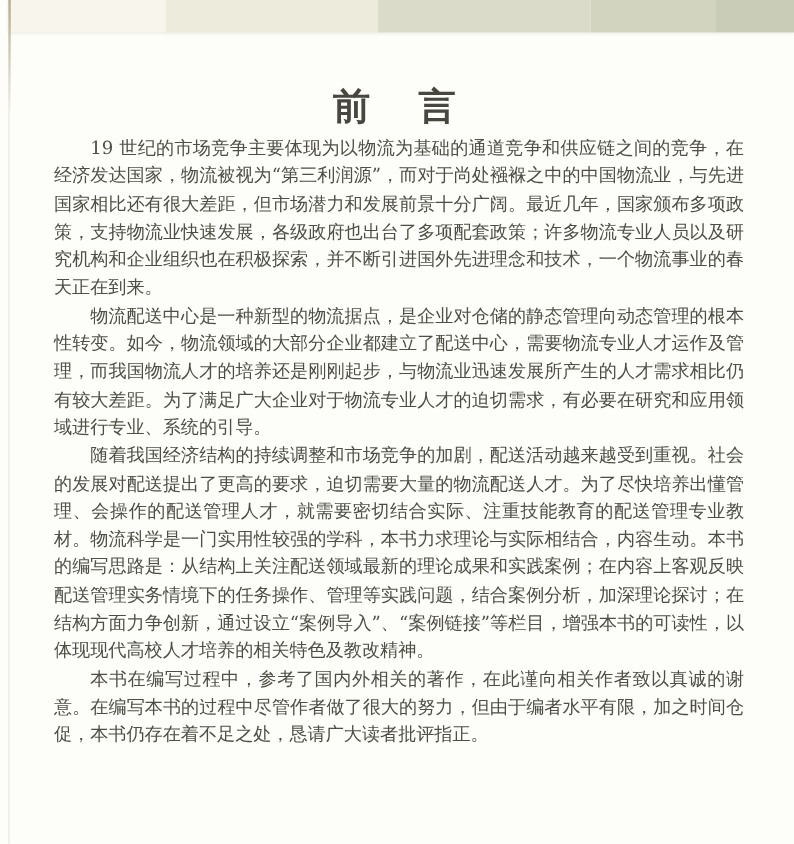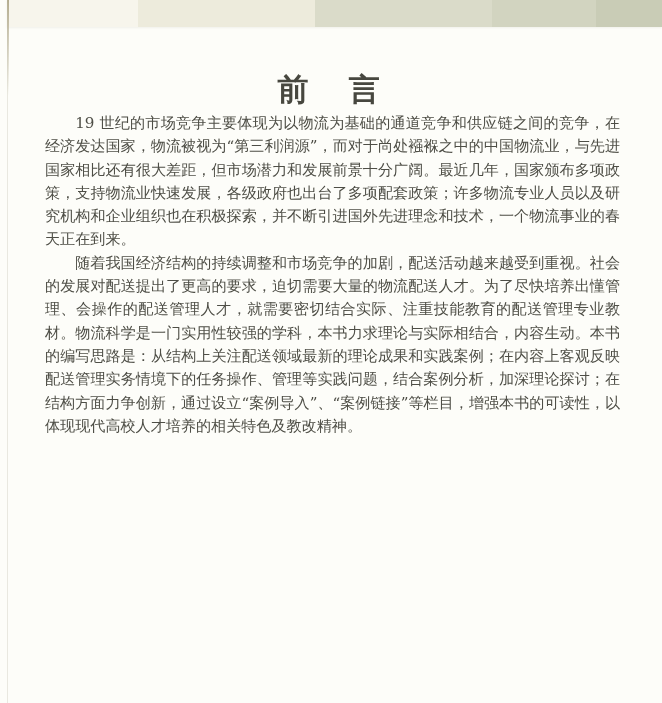--- a/index.html
+++ b/index.html
@@ -82,14 +82,16 @@
     <div class="seg" style="background: rgb(210, 212, 192); width: 16%;"></div>
     <div class="seg" style="background: rgb(201, 204, 182); width: 10%;"></div>
   </div>
 <div class="edge-line-top"></div>
 <div class="edge-line-full"></div>
 
 <h1 class="page-title" style="color: rgb(71, 71, 63);">前　言</h1>
 
 <div class="content" style="color: rgb(78, 78, 70);">
   <p>19 世纪的市场竞争主要体现为以物流为基础的通道竞争和供应链之间的竞争，在经济发达国家，物流被视为“第三利润源”，而对于尚处襁褓之中的中国物流业，与先进国家相比还有很大差距，但市场潜力和发展前景十分广阔。最近几年，国家颁布多项政策，支持物流业快速发展，各级政府也出台了多项配套政策；许多物流专业人员以及研究机构和企业组织也在积极探索，并不断引进国外先进理念和技术，一个物流事业的春天正在到来。</p>
+  <p>物流配送中心是一种新型的物流据点，是企业对仓储的静态管理向动态管理的根本性转变。如今，物流领域的大部分企业都建立了配送中心，需要物流专业人才运作及管理，而我国物流人才的培养还是刚刚起步，与物流业迅速发展所产生的人才需求相比仍有较大差距。为了满足广大企业对于物流专业人才的迫切需求，有必要在研究和应用领域进行专业、系统的引导。</p>
   <p>随着我国经济结构的持续调整和市场竞争的加剧，配送活动越来越受到重视。社会的发展对配送提出了更高的要求，迫切需要大量的物流配送人才。为了尽快培养出懂管理、会操作的配送管理人才，就需要密切结合实际、注重技能教育的配送管理专业教材。物流科学是一门实用性较强的学科，本书力求理论与实际相结合，内容生动。本书的编写思路是：从结构上关注配送领域最新的理论成果和实践案例；在内容上客观反映配送管理实务情境下的任务操作、管理等实践问题，结合案例分析，加深理论探讨；在结构方面力争创新，通过设立“案例导入”、“案例链接”等栏目，增强本书的可读性，以体现现代高校人才培养的相关特色及教改精神。</p>
+  <p>本书在编写过程中，参考了国内外相关的著作，在此谨向相关作者致以真诚的谢意。在编写本书的过程中尽管作者做了很大的努力，但由于编者水平有限，加之时间仓促，本书仍存在着不足之处，恳请广大读者批评指正。</p>
 </div>
 
 </body></html>

